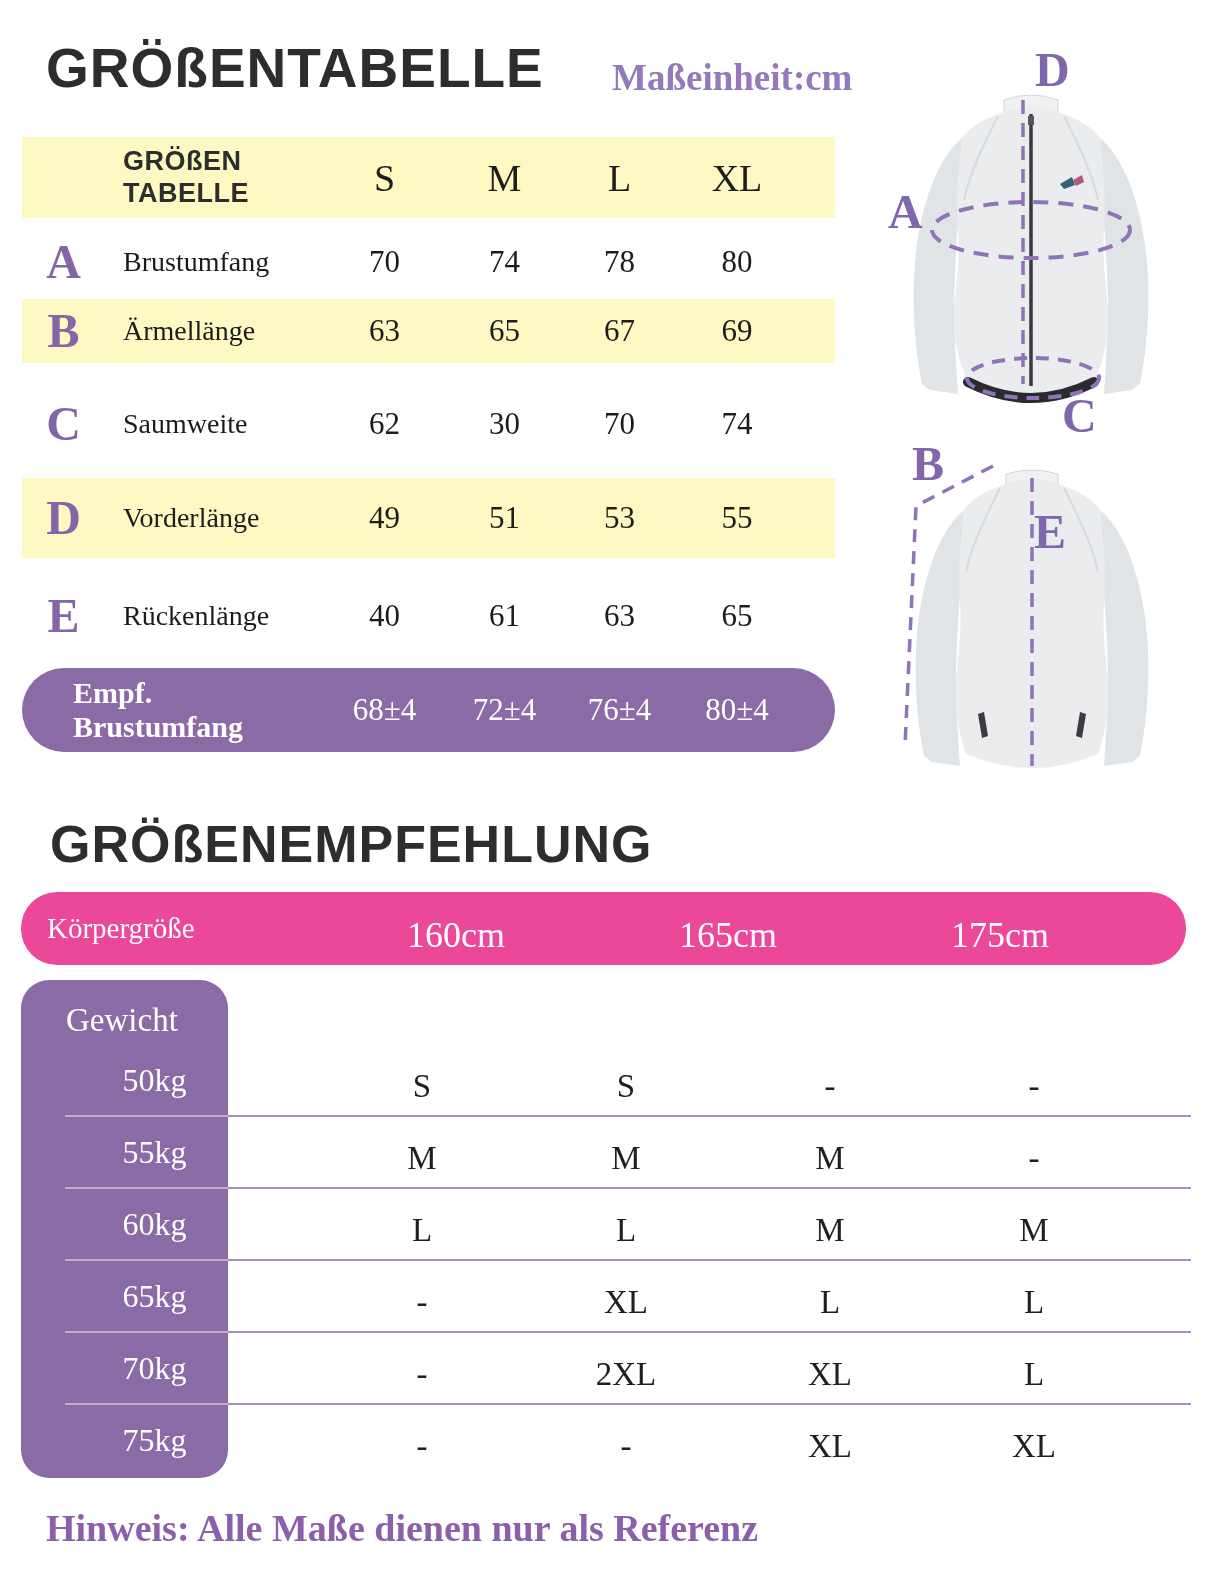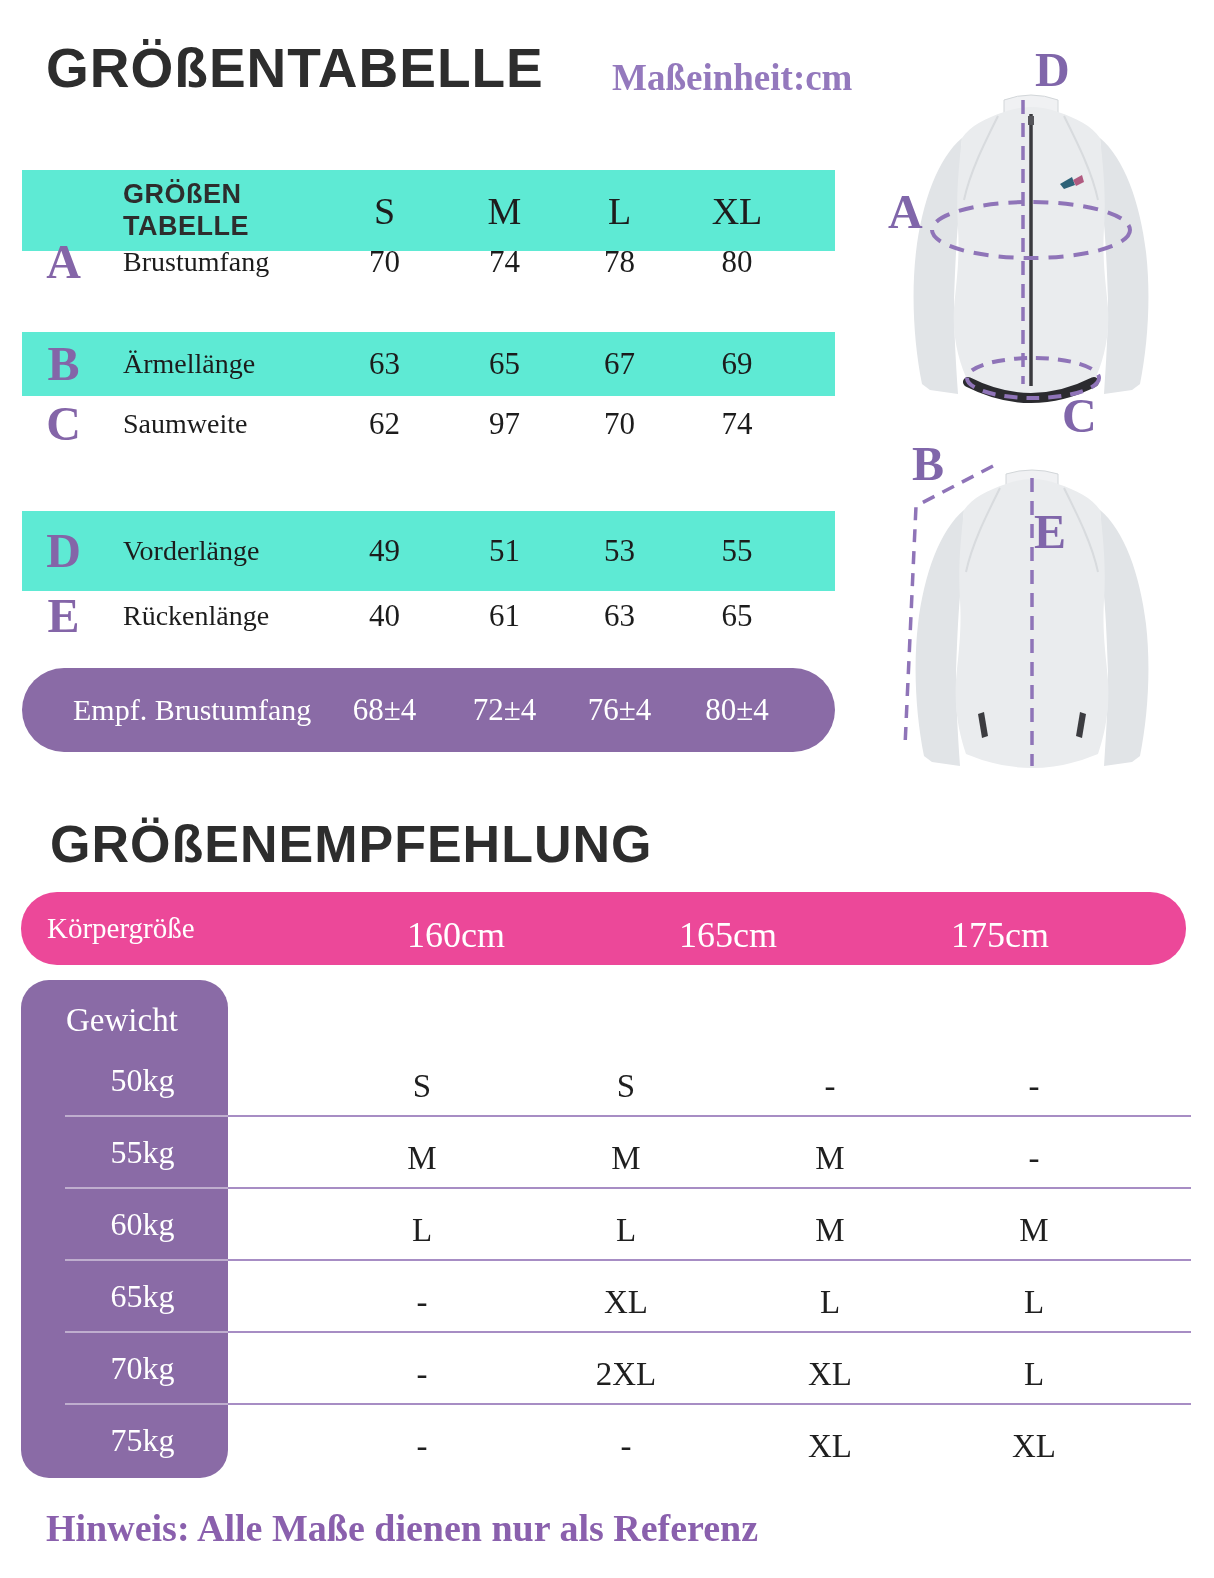--- a/index.html
+++ b/index.html
@@ -12,36 +12,36 @@
   
   .title1{position:absolute; left:46px; top:40px; font-size:55px; font-weight:800;
           color:#2d2d2d; letter-spacing:1px; line-height:1.05;}
   .unit{position:absolute; left:612px; top:56px; font-size:37px; color:#9479bd; font-weight:600;}
   .title2{position:absolute; left:50px; top:814px; font-size:52px; font-weight:800;
           color:#2d2d2d; letter-spacing:1px;}
 
   
   .band{position:absolute; left:22px; width:813px; display:grid;
         grid-template-columns:83px 217px 125px 115px 115px 120px 1fr; align-items:center;}
-  .band.shaded{background:#5eead4;margin-top:33px;}
+  .band.shaded{background:#fef9c3;}
   .t1-header{top:137px; height:81px;}
   .row-a{top:224px; height:76px;}
   .row-b{top:299px; height:64px;}
   .row-c{top:386px; height:76px;}
   .row-d{top:478px; height:80px;}
   .row-e{top:578px; height:76px;}
   .corner{grid-column:2; font-size:27px; font-weight:700; color:#2d2d2d;
           line-height:1.15; padding-left:18px; letter-spacing:0.5px;}
   .colhead{font-size:38px; color:#1d1d1d; text-align:center;}
   .letter{font-size:48px; color:#8465a8; text-align:center; font-weight:600; line-height:1;}
   .rlabel{font-size:28px; color:#1c1c1c; padding-left:18px;}
   .val{font-size:31px; color:#1c1c1c; text-align:center;}
 
   .t1-footer{top:668px; height:84px; background:#8a6ba6; border-radius:42px; color:#ffffff;}
-  .flabel{grid-column:1 / span 2; padding-left:51px; font-size:30px; font-weight:400; color:#ffffff;}
+  .flabel{grid-column:1 / span 2; padding-left:51px; font-size:30px; font-weight:700; color:#ffffff;}
   .fval{font-size:31px; color:#ffffff; text-align:center;}
 
   
   .jersey{position:absolute;}
   .front-jersey{left:864px; top:34px;}
   .back-jersey{left:862px; top:436px;}
   .diag-letter{position:absolute; font-size:48px; font-weight:600; color:#8066aa; line-height:1;}
   .lab-d{left:1035px; top:46px;}
   .lab-a{left:888px; top:188px;}
   .lab-c{left:1062px; top:392px;}
@@ -57,21 +57,21 @@
   .cols4{position:absolute; left:299px; top:0; width:816px; height:100%; display:flex;}
   .cols4 > div{flex:1; display:flex; align-items:center; justify-content:center;margin-top:13px;}
   .hval{font-size:36px; color:#ffffff;}
 
   .sidebar{position:absolute; left:0; top:88px; width:207px; height:498px;
            background:#8a6ba6; border-radius:28px;}
   .gewicht{position:absolute; left:0; top:108px; width:192px; height:40px;
            padding-left:45px; box-sizing:border-box; display:flex; align-items:center;
            font-size:33px; color:#ffffff;}
   .wrow{position:absolute; left:0; width:1165px; height:40px;}
-  .wlabel{position:absolute; left:4px; top:0; width:235px; height:40px; display:flex;
+  .wlabel{position:absolute; left:16px; top:0; width:235px; height:40px; display:flex;
           align-items:center; justify-content:center; font-size:32px; color:#ffffff;}
   .scell{font-size:33px; color:#1f1f1f;}
   .sep{position:absolute; left:44px; width:1126px; height:2px;
        background:linear-gradient(to right, rgba(255,255,255,0.45) 0 163px, #a78dc4 163px);}
 
   .note{position:absolute; left:46px; top:1506px; font-size:38px; font-weight:700; color:#8a60ad;}
 </style>
 </head>
 <body>
 
@@ -107,21 +107,21 @@
     <div class="val">63</div>
     <div class="val">65</div>
     <div class="val">67</div>
     <div class="val">69</div>
   </div>
 
   <div class="band row-c">
     <div class="letter">C</div>
     <div class="rlabel">Saumweite</div>
     <div class="val">62</div>
-    <div class="val">97</div>
+    <div class="val">30</div>
     <div class="val">70</div>
     <div class="val">74</div>
   </div>
 
   <div class="band row-d shaded">
     <div class="letter">D</div>
     <div class="rlabel">Vorderlänge</div>
     <div class="val">49</div>
     <div class="val">51</div>
     <div class="val">53</div>

